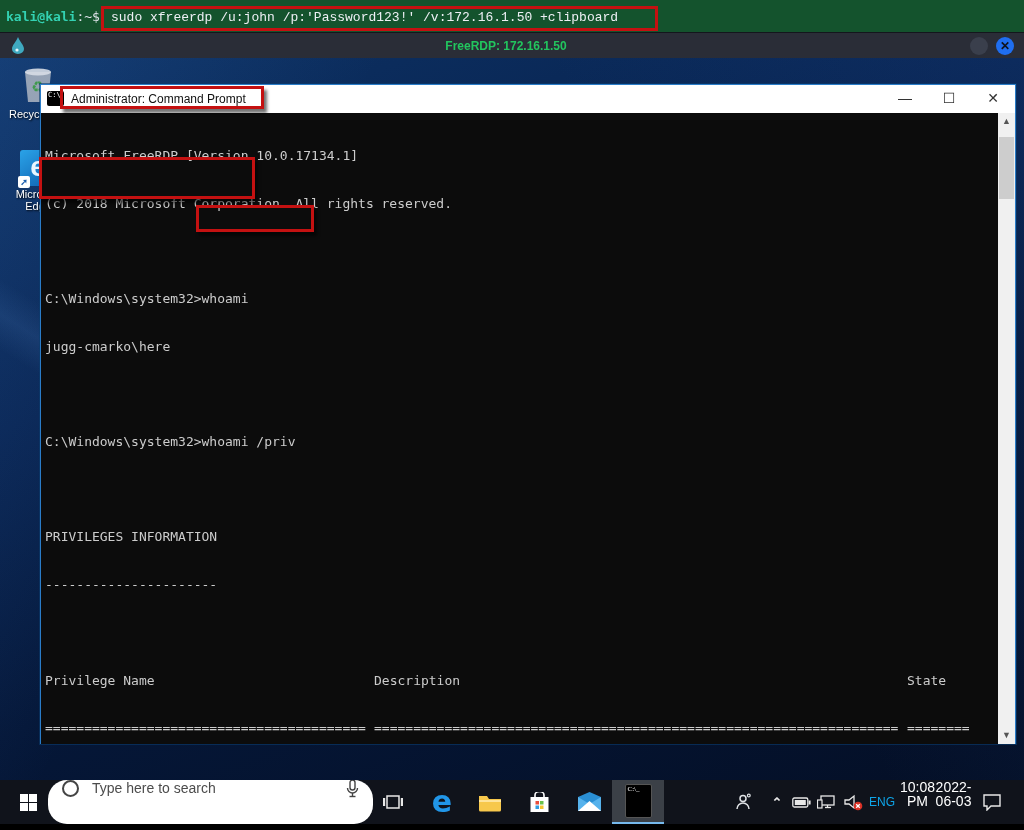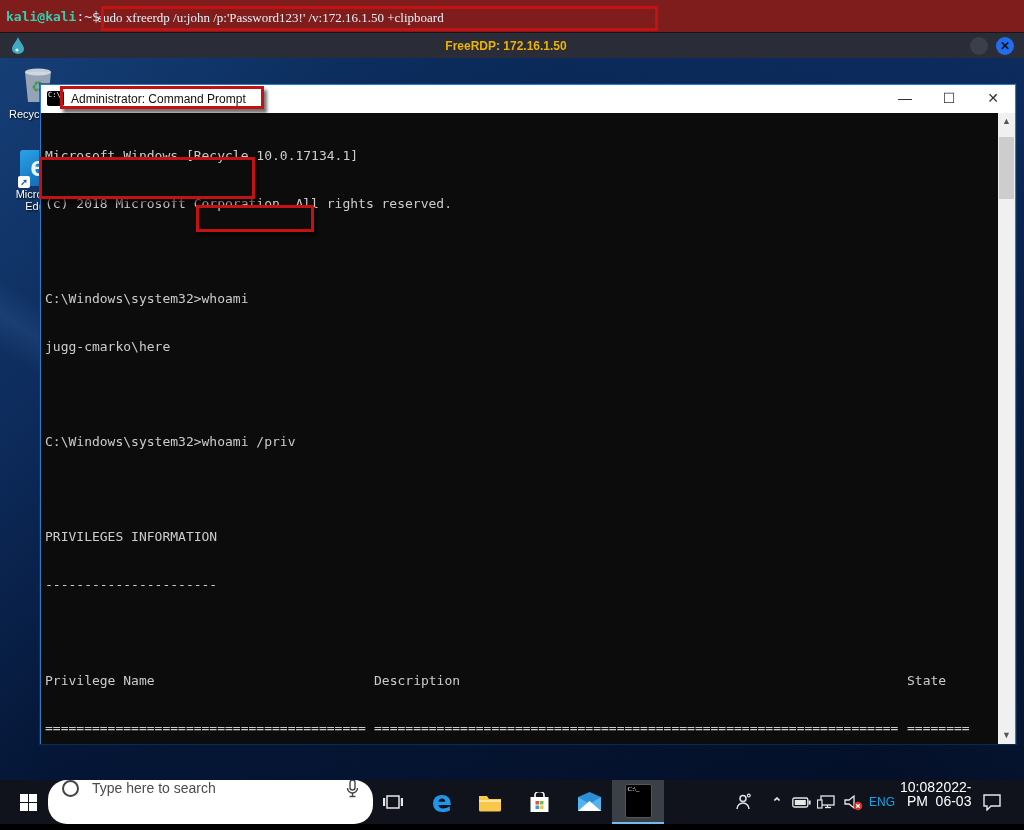--- a/index.html
+++ b/index.html
@@ -1,29 +1,29 @@
 <!DOCTYPE html>
 <html><head>
 <meta charset="utf-8">
 <style>
   * { margin:0; padding:0; box-sizing:border-box; }
   html,body { width:1024px; height:830px; background:#000; overflow:hidden; }
   #root { position:relative; width:1024px; height:830px; font-family:"Liberation Sans",sans-serif; background:#000; }
 
   
-  .kali-strip { position:absolute; left:0; top:0; width:1024px; height:32px; background:#7f1d1d; }
+  .kali-strip { position:absolute; left:0; top:0; width:1024px; height:32px; background:#14532d; }
   .kali-line { position:absolute; left:6px; top:9px; font-family:"DejaVu Sans Mono",monospace; font-size:13px; color:#dfe3ea; white-space:nowrap; }
   .kali-user { color:#33d1b2; font-weight:bold; }
   .kali-cmd-box { position:absolute; left:101px; top:6px; width:557px; height:25px; border:3px solid #c41111; }
-  .kali-cmd { position:absolute; left:98px; top:10px; font-family:Liberation Serif, serif; font-size:13px; color:#eef0f5; white-space:nowrap; }
+  .kali-cmd { position:absolute; left:111px; top:10px; font-family:Liberation Mono, monospace; font-size:13px; color:#eef0f5; white-space:nowrap; }
 
   
   .rdp-bar { position:absolute; left:0; top:32px; width:1024px; height:26px; background:#2a2d37; border-top:1px solid #14161c; }
   .rdp-icon { position:absolute; left:10px; top:3px; }
-  .rdp-title { position:absolute; left:0; top:6px; width:1012px; text-align:center; color:#eab308; font-size:12px; font-weight:bold; }
+  .rdp-title { position:absolute; left:0; top:6px; width:1012px; text-align:center; color:#22c55e; font-size:12px; font-weight:bold; }
   .rdp-btn { position:absolute; top:4px; width:18px; height:18px; border-radius:50%; }
   .rdp-min { right:36px; background:#3a3f4c; }
   .rdp-close { right:10px; background:#1f6ef0; color:#10131c; font-size:12px; font-weight:bold; text-align:center; line-height:18px; }
 
   
   .desktop { position:absolute; left:0; top:58px; width:1024px; height:722px;
     background:
       linear-gradient(115deg, rgba(60,120,200,0.18) 0%, rgba(60,120,200,0) 28%),
       linear-gradient(245deg, rgba(40,90,170,0.15) 0%, rgba(40,90,170,0) 35%),
       linear-gradient(160deg, #0d3264 0%, #082350 34%, #051738 62%, #040f26 100%);
@@ -125,21 +125,21 @@
   <div class="cmd-window">
     <div class="cmd-titlebar">
       <div class="cmd-title-icon">C:\</div>
       <div class="cmd-title-text">Administrator: Command Prompt</div>
       <div class="cmd-caption-btn btn-min">—</div>
       <div class="cmd-caption-btn btn-max">☐</div>
       <div class="cmd-caption-btn btn-close">✕</div>
     </div>
 
     <div class="cmd-console">
-      <div class="cline">Microsoft Windows [Recycle 10.0.17134.1]</div>
+      <div class="cline">Microsoft FreeRDP [Version 10.0.17134.1]</div>
       <div class="cline">(c) 2018 Microsoft Corporation. All rights reserved.</div>
       <div class="cline"></div>
       <div class="cline">C:\Windows\system32&gt;whoami</div>
       <div class="cline">jugg-cmarko\here</div>
       <div class="cline"></div>
       <div class="cline"><span>C:\Windows\system32&gt;</span><span>whoami /priv</span></div>
       <div class="cline"></div>
       <div class="cline">PRIVILEGES INFORMATION</div>
       <div class="cline">----------------------</div>
       <div class="cline"></div>

